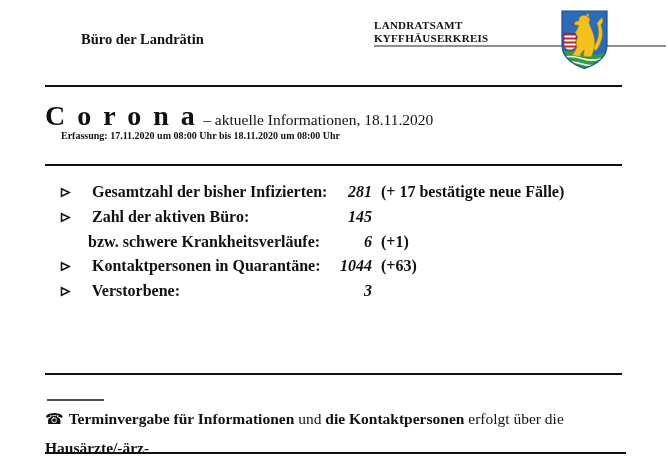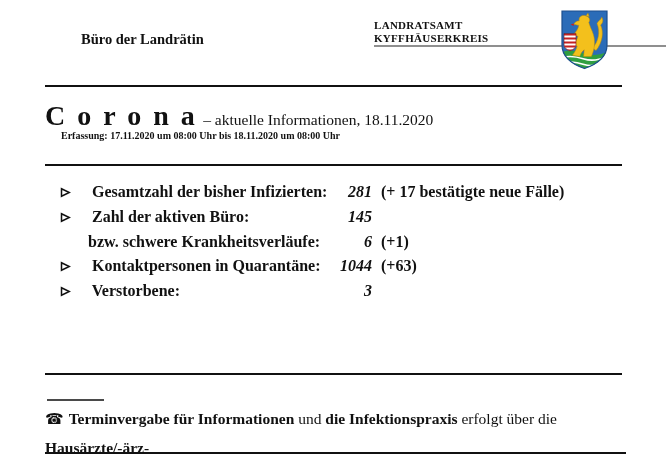--- a/index.html
+++ b/index.html
@@ -123,17 +123,17 @@
     <span class="stat-bullet"><svg width="11" height="11" viewBox="0 0 11 11">
             <path d="M1.5,1.8 L9.3,5.5 L1.5,9.2 Z" fill="#ffffff" stroke="#111" stroke-width="1.5" stroke-linejoin="miter"></path>
           </svg></span>
   <span class="stat-label">Verstorbene:</span><span class="stat-value">3</span></div>
     </div>
 
   <div class="rule" id="rule-stats"></div>
   <div class="footnote-rule"></div>
 
   <div class="footer">
-    <span class="phone-icon seg-b">☎</span><span id="footer-segments"><span class="seg-b">Terminvergabe für Informationen</span><span class="seg-r"> und </span><span class="seg-b">die Infektionspraxis</span><span class="seg-r"> erfolgt über die </span><span class="seg-b">Hausärzte/-ärz-</span><br></span>
+    <span class="phone-icon seg-b">☎</span><span id="footer-segments"><span class="seg-b">Terminvergabe für Informationen</span><span class="seg-r"> und </span><span class="seg-b">die Kontaktpersonen</span><span class="seg-r"> erfolgt über die </span><span class="seg-b">Hausärzte/-ärz-</span><br></span>
   </div>
 
   <div class="rule" id="rule-bottom"></div>
 </div>
 
 </body></html>

